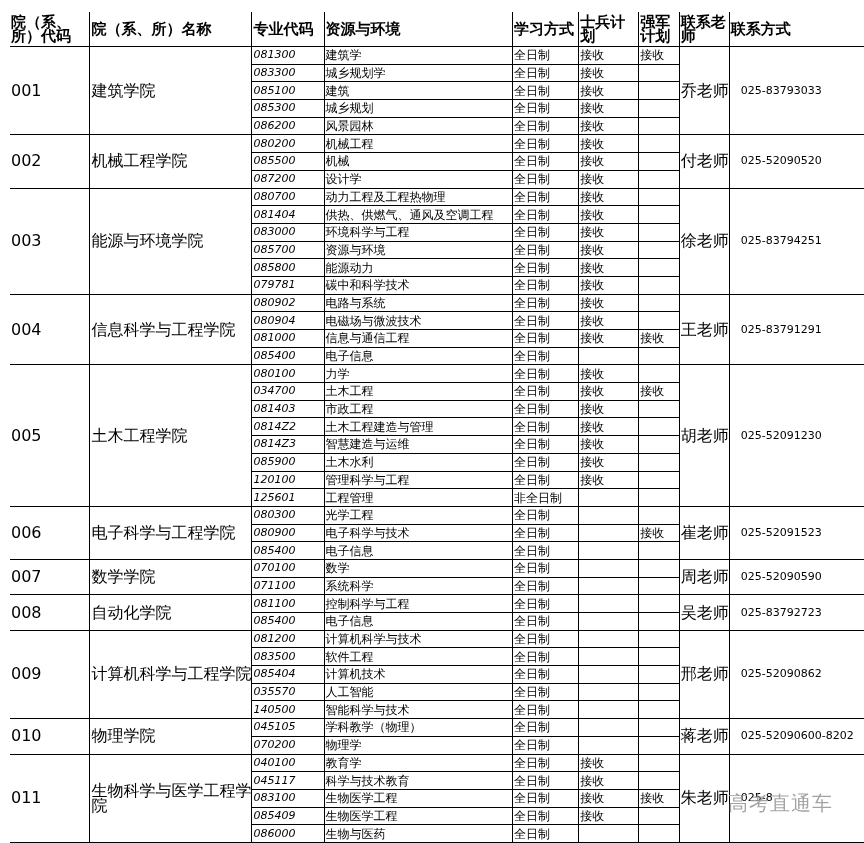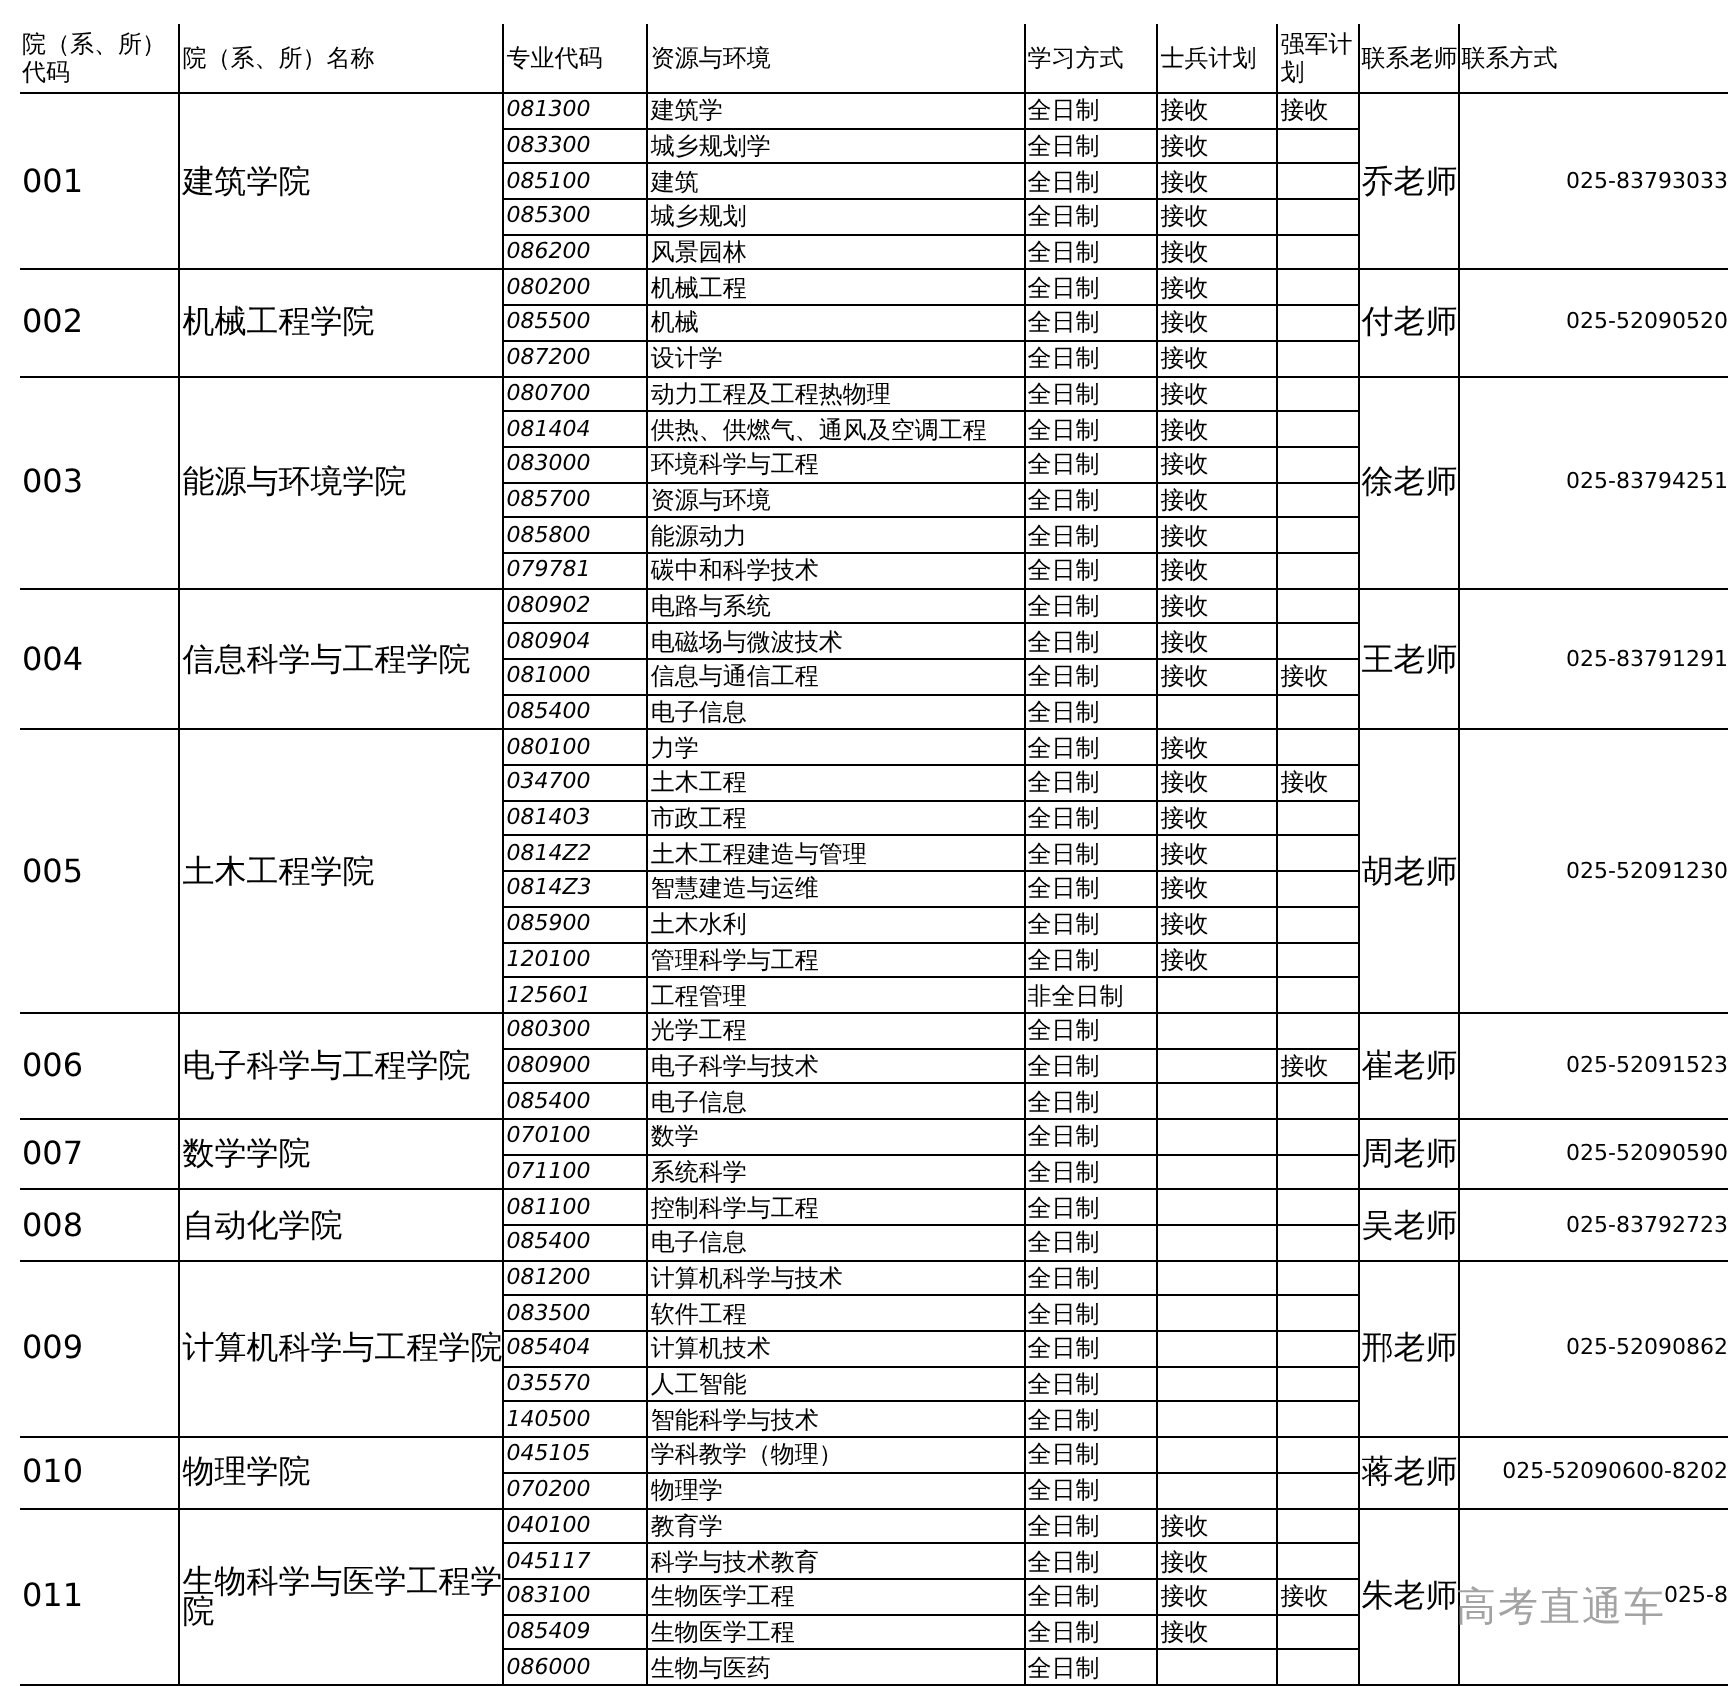--- a/index.html
+++ b/index.html
@@ -1,31 +1,31 @@
 <!DOCTYPE html>
 <html><head>
 <meta charset="utf-8">
 <style>
   html, body { margin:0; padding:0; background:#ffffff; }
   body { width:864px; height:843px; overflow:hidden; position:relative;
          font-family: "DejaVu Sans", "Liberation Sans", sans-serif; color:#000; }
   table { position:absolute; left:10px; top:12px; border-collapse:collapse; table-layout:fixed; }
   td, th { padding:0 0 0 1px; font-size:12px; line-height:16px; white-space:nowrap; overflow:hidden;
            vertical-align:middle; text-align:left; }
-  th { font-weight:normal; font-size:12px; line-height:14px; height:34px; vertical-align:middle;
+  th { font-weight:bold; font-size:15px; line-height:14px; height:34px; vertical-align:middle;
        border-left:1.5px solid #000; border-bottom:1.5px solid #000; white-space:normal; }
   th.first { border-left:none; }
   tr.row td { height:16.7px; }
   td.grid { border:1px solid #000; }
   td.code { font-size:11px;font-style:italic; }
   td.merge { border-left:1.5px solid #000; border-bottom:1.5px solid #000; font-size:16px; }
   td.merge.first { border-left:none; }
   td.merge.last { border-right:none; }
   td.wrapcell { white-space:normal; line-height:15px; }
-  td.phone { font-size:11px; padding-left:11px;text-align:right; }
+  td.phone { font-size:11px; padding-left:11px; }
   td.teacher { padding-left:1px; }
   .watermark { position:absolute; left:728px; top:790px; font-size:20px; color:#9a9a9a;
                letter-spacing:1px; opacity:0.9; font-family:"DejaVu Sans", sans-serif; }
 </style>
 </head>
 <body>
 
 <table>
   <colgroup>
     <col style="width:81px">

